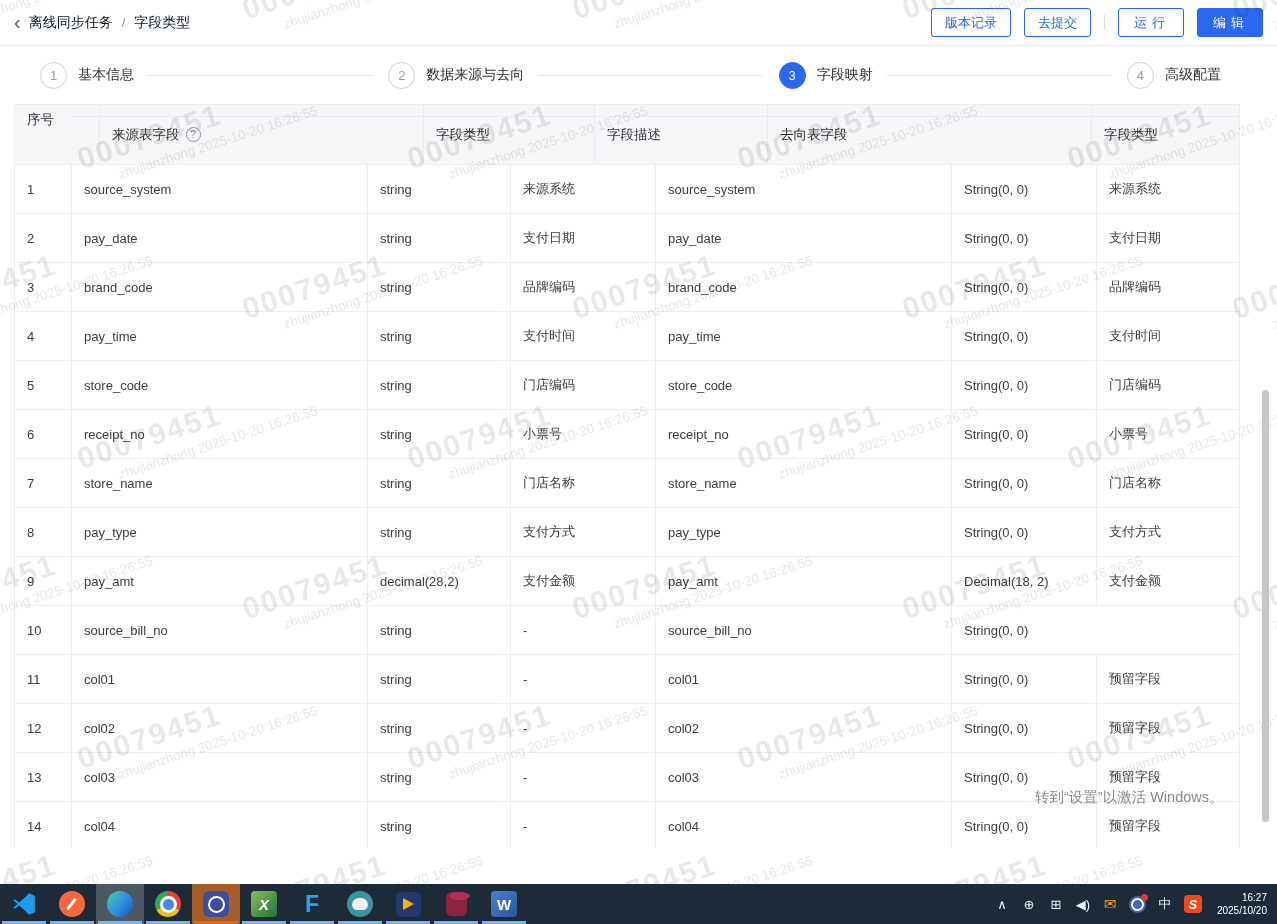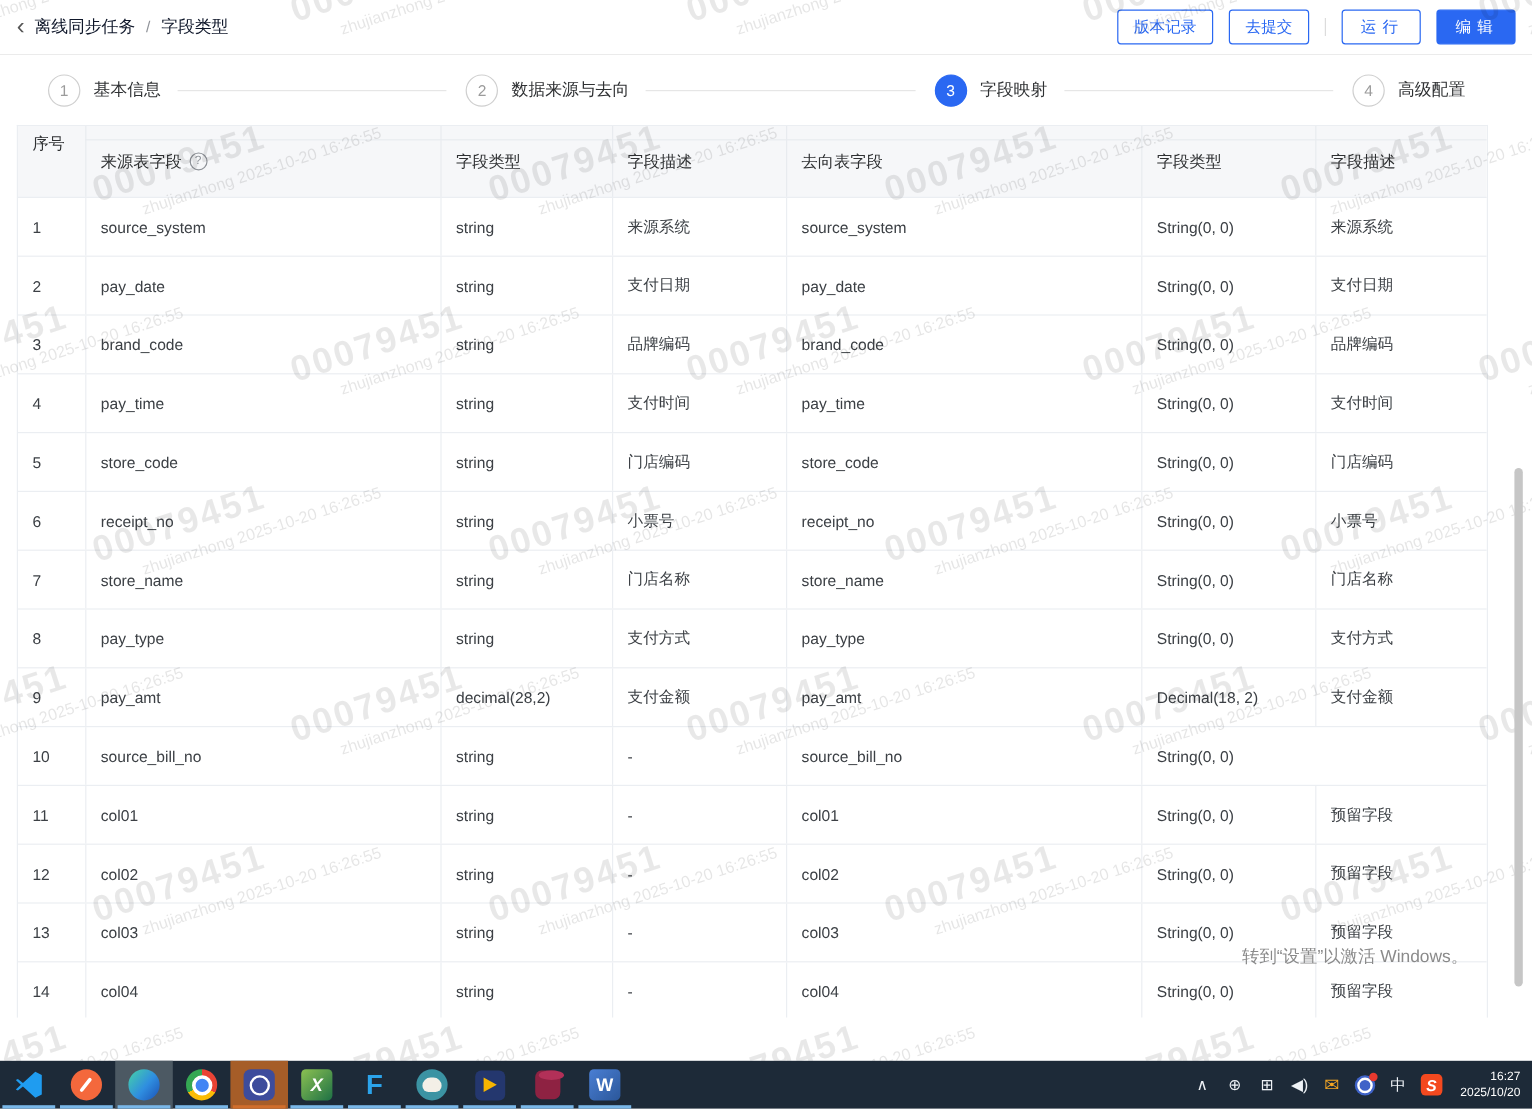--- a/index.html
+++ b/index.html
@@ -23,21 +23,21 @@
   
   .steps { height:58px; display:flex; align-items:center; padding:0 42px 0 40px; background:#fff; position:relative; z-index:10; }
   .step { display:flex; align-items:center; flex:none; }
   .s-circle { width:27px; height:27px; border-radius:50%; border:1px solid #cfcfcf; background:#fff; color:#9b9b9b; font-size:13px; display:flex; align-items:center; justify-content:center; }
   .step.active .s-circle { background:var(--blue); border-color:var(--blue); color:#fff; }
   .s-label { margin:0 14px 0 11px; font-size:14px; color:#2f3133; white-space:nowrap; }
   .s-line { flex:1; height:1px; background:#e6e6e6; margin-right:16px; }
 
   
   .table-wrap { position:relative; margin:0 37px 0 14px; width:1226px; height:744px; overflow:hidden; border:1px solid var(--line); border-bottom:none; z-index:5; }
-  .thead { position:relative; display:grid; grid-template-columns:56px 296px 143px 145px 296px 145px 145px; height:60px; background:#f6f7f9; border-bottom:1px solid var(--line); }
+  .thead { position:relative; display:grid; grid-template-columns:56px 296px 143px 145px 296px 145px 145px; height:60px; background:#f6f7f9; border-bottom:1px solid var(--line);gap:28px; }
   .thead::after { content:""; position:absolute; left:56px; right:0; top:11px; height:1px; background:#e8ebef; }
   .th { display:flex; align-items:center; padding:0 12px; font-size:13.5px; color:#2f3133; font-weight:500; }
   .th + .th { border-left:1px solid #e8ebef; }
   .th.idx { align-items:flex-start; padding-top:6px; border-left:none; }
   .help { display:inline-flex; align-items:center; justify-content:center; width:15px; height:15px; border:1px solid #8f9399; border-radius:50%; color:#8f9399; font-size:10px; margin-left:6px; font-weight:400; cursor:pointer; }
   .tr { display:grid; grid-template-columns:56px 296px 143px 145px 296px 145px 145px; height:49px; border-bottom:1px solid var(--line); background:transparent; }
   .td { display:flex; align-items:center; padding:0 12px; font-size:13px; color:#3c4045; overflow:hidden; white-space:nowrap; }
   .td + .td { border-left:1px solid var(--line); }
 
   

